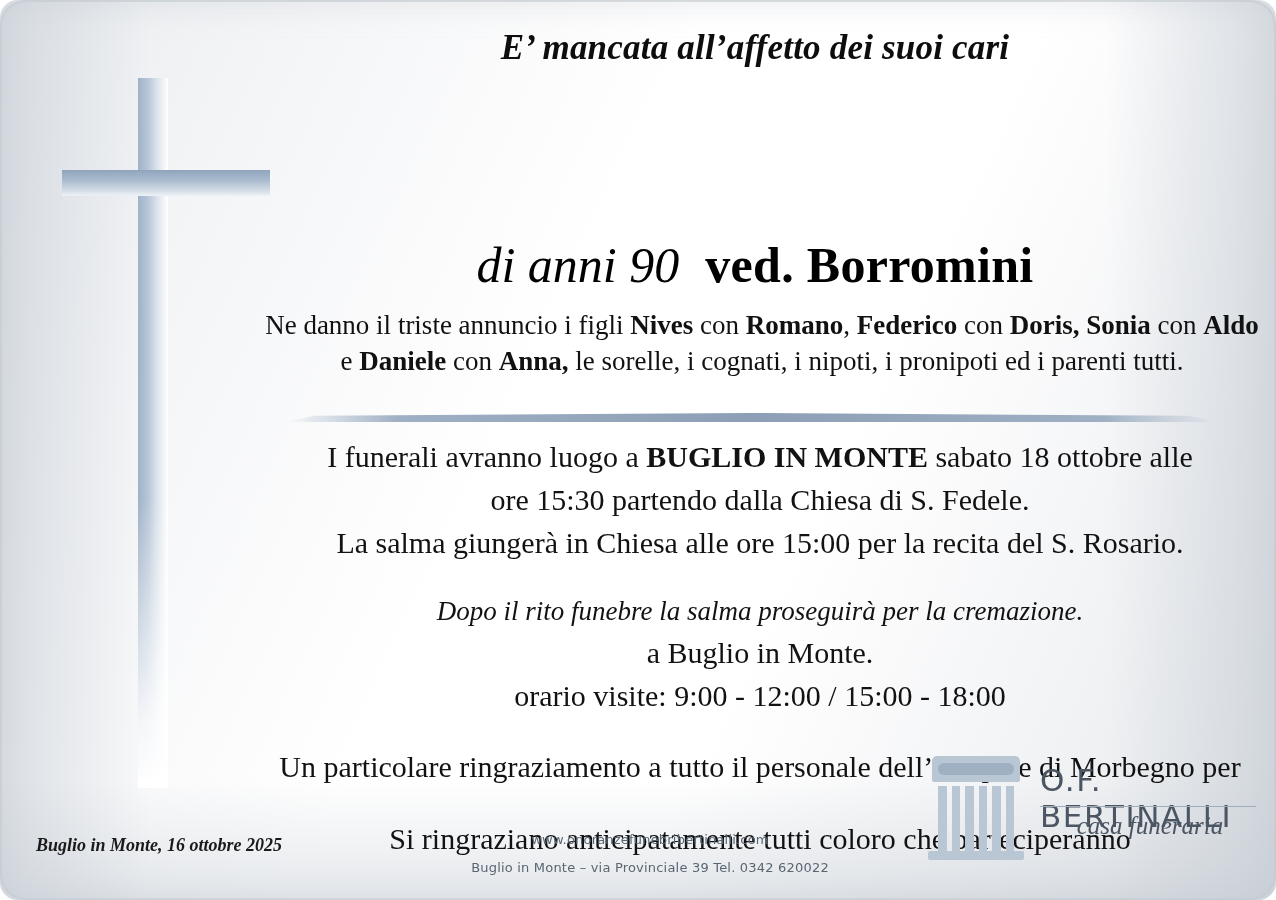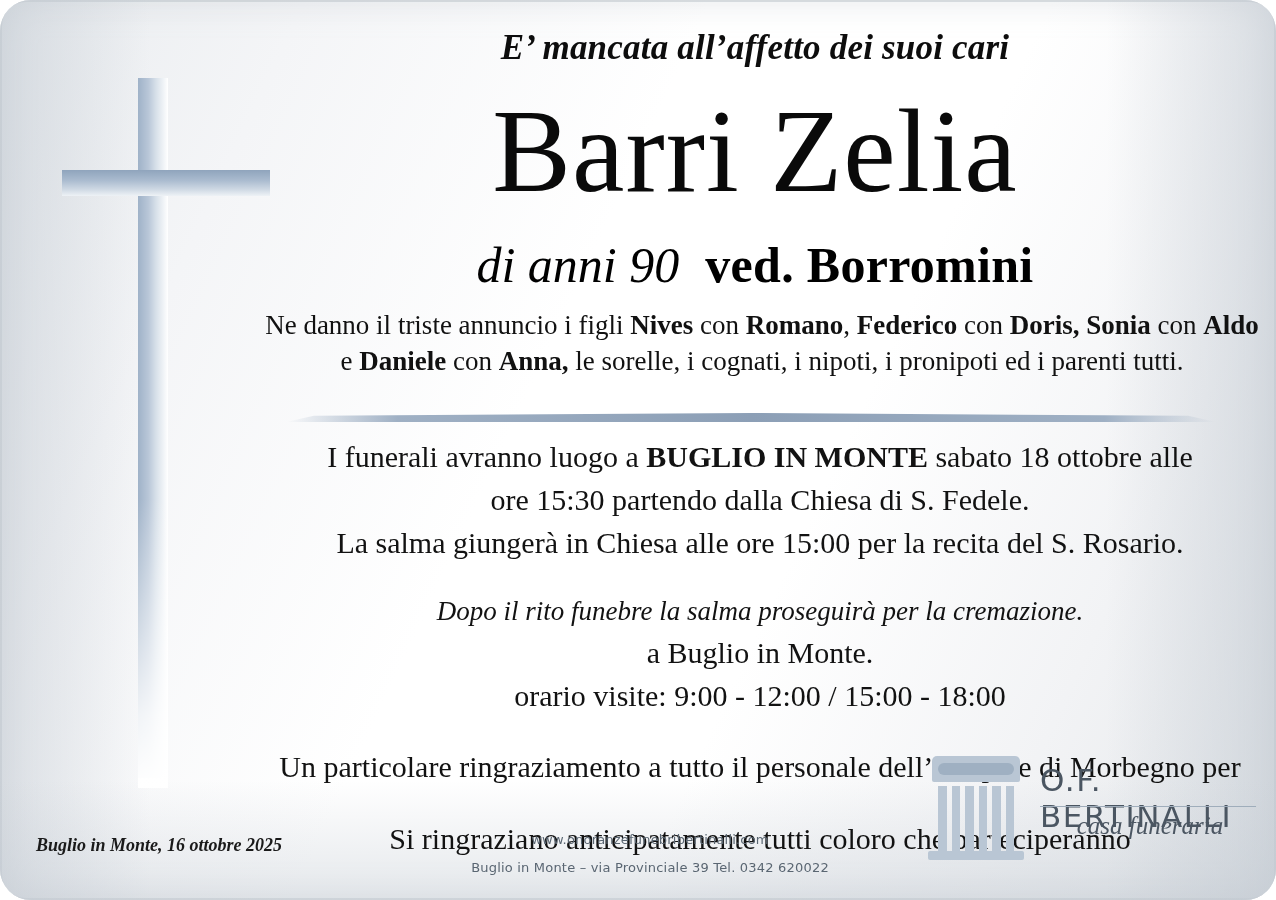--- a/index.html
+++ b/index.html
@@ -7,21 +7,21 @@
     width: 1276px;
     height: 900px;
     background: #ffffff;
     font-family: "Liberation Serif", serif;
   }
   #card {
     position: relative;
     width: 1276px;
     height: 900px;
     background: linear-gradient(115deg, #e9ecef 0%, #f4f5f7 18%, #ffffff 42%, #ffffff 62%, #f2f3f5 82%, #e4e7ea 100%);
-    border-radius: 31px;
+    border-radius: 18px;
     overflow: hidden;
   }
   
   #card:before {
     content: "";
     position: absolute;
     inset: 0;
     border-radius: 26px;
     box-shadow: inset 0 0 0 2px rgba(190,196,203,0.55), inset 0 0 34px rgba(175,183,192,0.35);
     pointer-events: none;
@@ -155,21 +155,20 @@
   <div id="shade-bottom"></div>
 
   <div id="cross">
     <div class="cross-v"></div>
     <div class="cross-h"></div>
     <div class="cross-v-fade"></div>
   </div>
 
   <div id="intro">E’ mancata all’affetto dei suoi cari</div>
 
-  <div id="name">Barri Zelia</div>
 
   <div id="subline">
     <span id="age">di anni 90</span><span style="display:inline-block;width:26px"></span><span id="spouse">ved. Borromini</span>
   </div>
 
   <div id="family">
     <span>Ne danno il triste annuncio i figli </span><b>Nives</b><span> con </span><b>Romano</b><span>, </span><b>Federico</b><span> con </span><b>Doris,</b>
     <b>Sonia</b><span> con </span><b>Aldo</b><span> e </span><b>Daniele</b><span> con </span><b>Anna,</b><span> le sorelle, i cognati, i nipoti, i pronipoti ed i parenti tutti.</span>
   </div>
 

